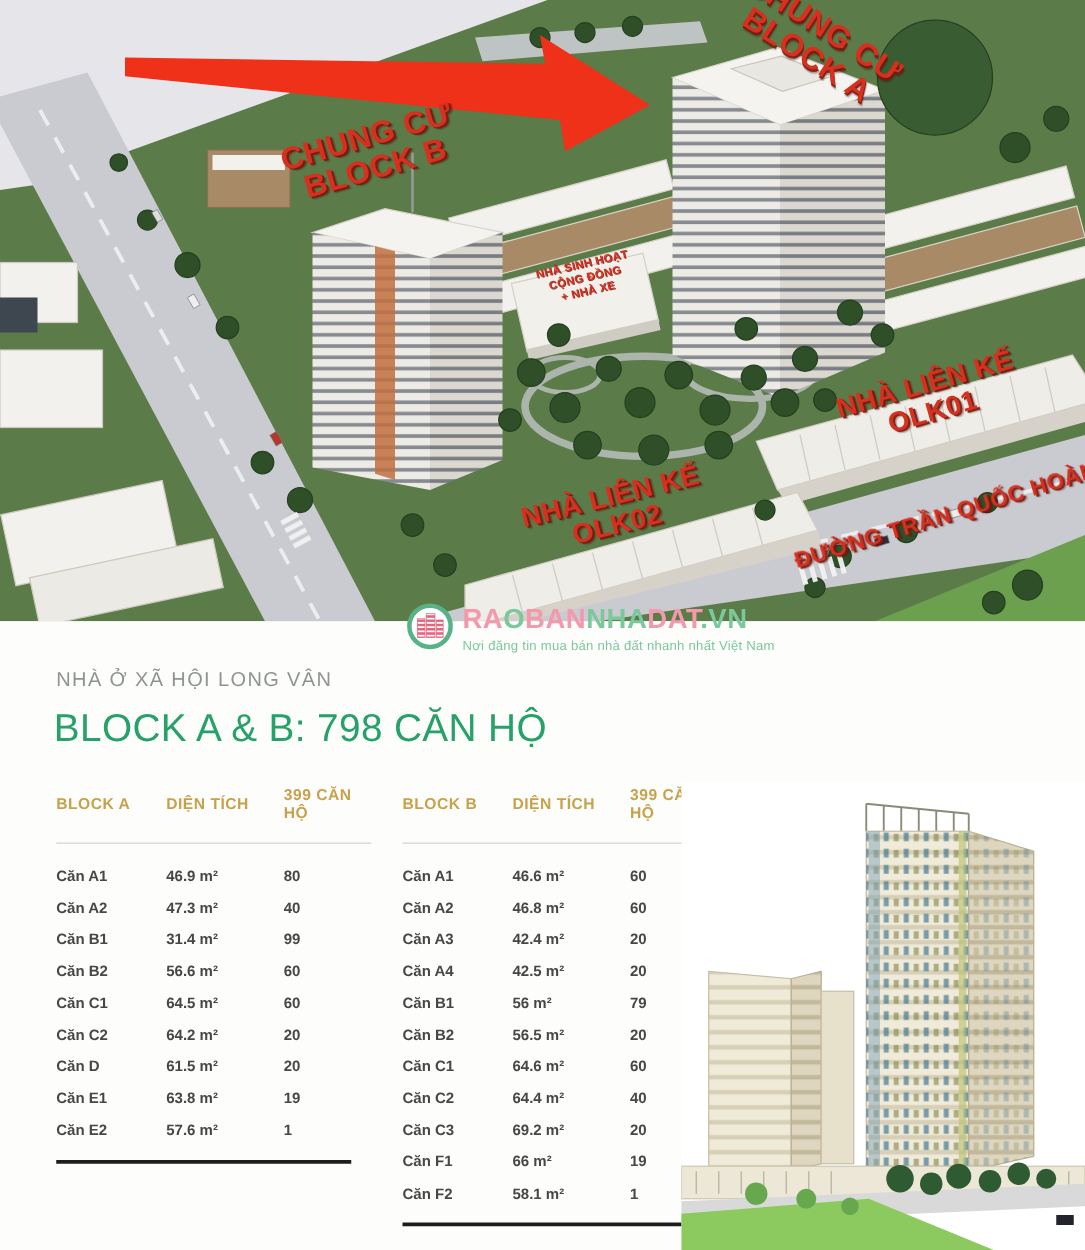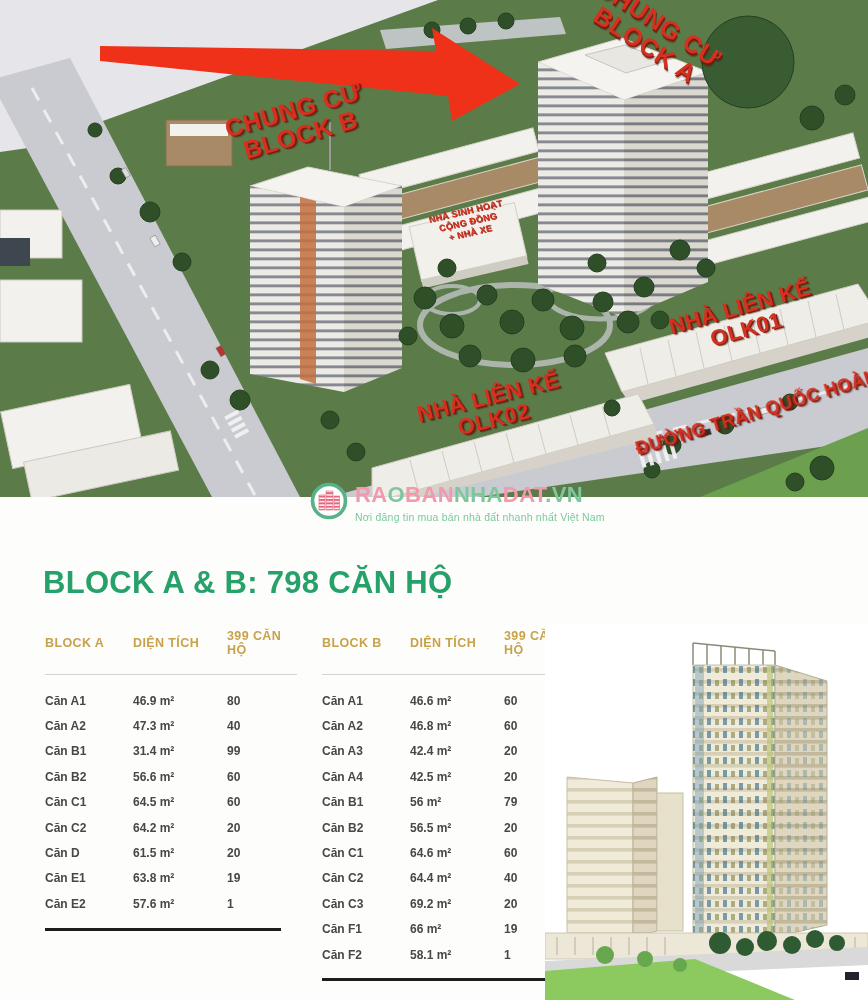--- a/index.html
+++ b/index.html
@@ -18,27 +18,27 @@
   .lbl-comm{left:410px;top:206px;width:116px;font-size:9px;line-height:1.2;letter-spacing:.3px;
             transform:rotate(-13deg);text-shadow:.7px .7px 0 rgba(125,22,12,.85);}
   .lbl-olk1{left:652px;top:296px;width:182px;font-size:22px;transform:rotate(-16deg);}
   .lbl-olk2{left:400px;top:386px;width:182px;font-size:22px;transform:rotate(-14deg);}
   .lbl-street{left:636px;top:440px;font-size:18px;white-space:nowrap;text-align:left;
               transform:rotate(-17deg);transform-origin:left center;letter-spacing:.5px;}
 
   
   .panel{position:absolute;left:0;top:497px;width:868px;height:503px;background:#fdfdfc;}
 
-  .logo{position:absolute;left:310px;top:-15px;display:flex;align-items:flex-start;}
+  .logo{position:absolute;left:325px;top:-15px;display:flex;align-items:flex-start;}
   .logo-text{margin-left:7px;}
   .brand{font-size:22px;font-weight:bold;letter-spacing:.4px;line-height:1.15;white-space:nowrap;}
   .tagline{font-size:10.5px;color:#7cc89c;letter-spacing:.2px;margin-top:4px;}
 
   .project-label{position:absolute;left:45px;top:39px;font-size:16px;color:#8f948f;letter-spacing:1.1px;}
-  .headline{position:absolute;left:43px;top:68px;font-size:31px;font-weight:bold;color:#26a169;letter-spacing:.3px;}
+  .headline{position:absolute;left:43px;top:68px;font-size:31px;font-weight:normal;color:#26a169;letter-spacing:.3px;}
 
   .table{position:absolute;top:132px;width:252px;}
   .table-a{left:45px;}
   .table-b{left:322px;}
   .thead,.trow{display:grid;grid-template-columns:88px 94px 70px;align-items:center;}
   .thead{color:#c8a24b;font-size:12.5px;font-weight:bold;letter-spacing:.4px;}
   .thead .h2,.thead .h3{text-align:left;}
   .tdivider{height:1px;background:#d4d3d0;margin:17px 0 13px 0;}
   .trow{height:25.4px;font-size:12px;font-weight:bold;color:#474747;}
   .trow .c2,.trow .c3{text-align:left;}
@@ -252,20 +252,21 @@
         <rect x="9" y="13" width="6" height="15" fill="url(#pk)" stroke="#e4647e" stroke-width=".6"></rect>
         <rect x="16" y="9" width="7" height="19" fill="url(#pk)" stroke="#e4647e" stroke-width=".6"></rect>
         <rect x="24" y="14" width="5.5" height="14" fill="url(#pk)" stroke="#e4647e" stroke-width=".6"></rect>
       </svg>
       <div class="logo-text">
         <div class="brand"><span style="color: rgb(243, 152, 173);">RA</span><span style="color: rgb(124, 200, 156);">O</span><span style="color: rgb(243, 152, 173);">BAN</span><span style="color: rgb(124, 200, 156);">NHA</span><span style="color: rgb(243, 152, 173);">DAT</span><span style="color: rgb(124, 200, 156);">.VN</span></div>
         <div class="tagline">Nơi đăng tin mua bán nhà đất nhanh nhất Việt Nam</div>
       </div>
     </div>
 
+    <div class="project-label">NHÀ Ở XÃ HỘI LONG VÂN</div>
     <div class="headline">BLOCK A &amp; B: 798 CĂN HỘ</div>
 
     <div class="table table-a">
       <div class="thead">
         <span class="h1">BLOCK A</span>
         <span class="h2">DIỆN TÍCH</span>
         <span class="h3">399 CĂN HỘ</span>
       </div>
       <div class="tdivider"></div>
       <div>

